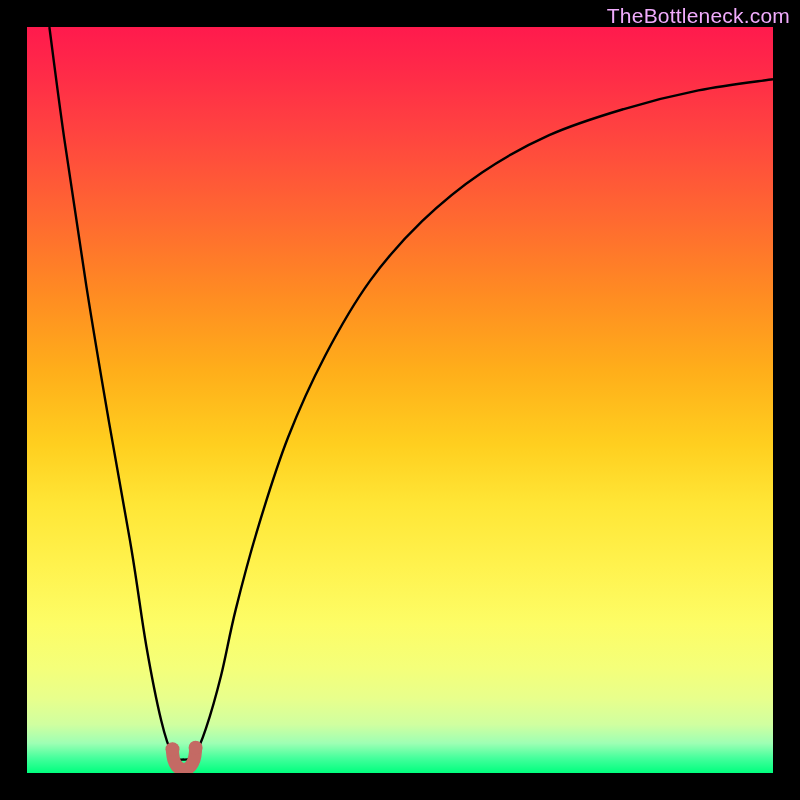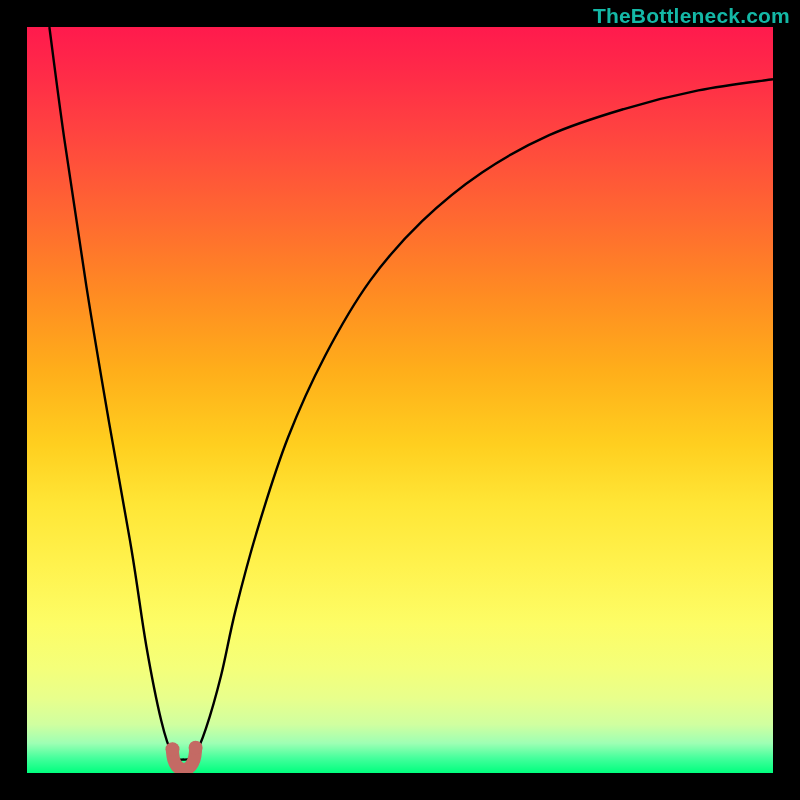--- a/index.html
+++ b/index.html
@@ -41,24 +41,24 @@
       #d0ffa0 93.5%,
       #9effb4 96%,
       #45ff9c 98%,
       #00ff7e 100%
     );
   }
   .watermark {
     position: absolute;
     top: 4px;
     right: 10px;
-    color: #14b8a6;
+    color: #f0abfc;
     font-size: 21px;
     letter-spacing: 0.2px;
-    font-weight: 700;
+    font-weight: 400;
     user-select: none;
   }
   svg.curve {
     position: absolute;
     top: 0;
     left: 0;
     width: 746px;
     height: 746px;
   }
   .valley-marks circle {

